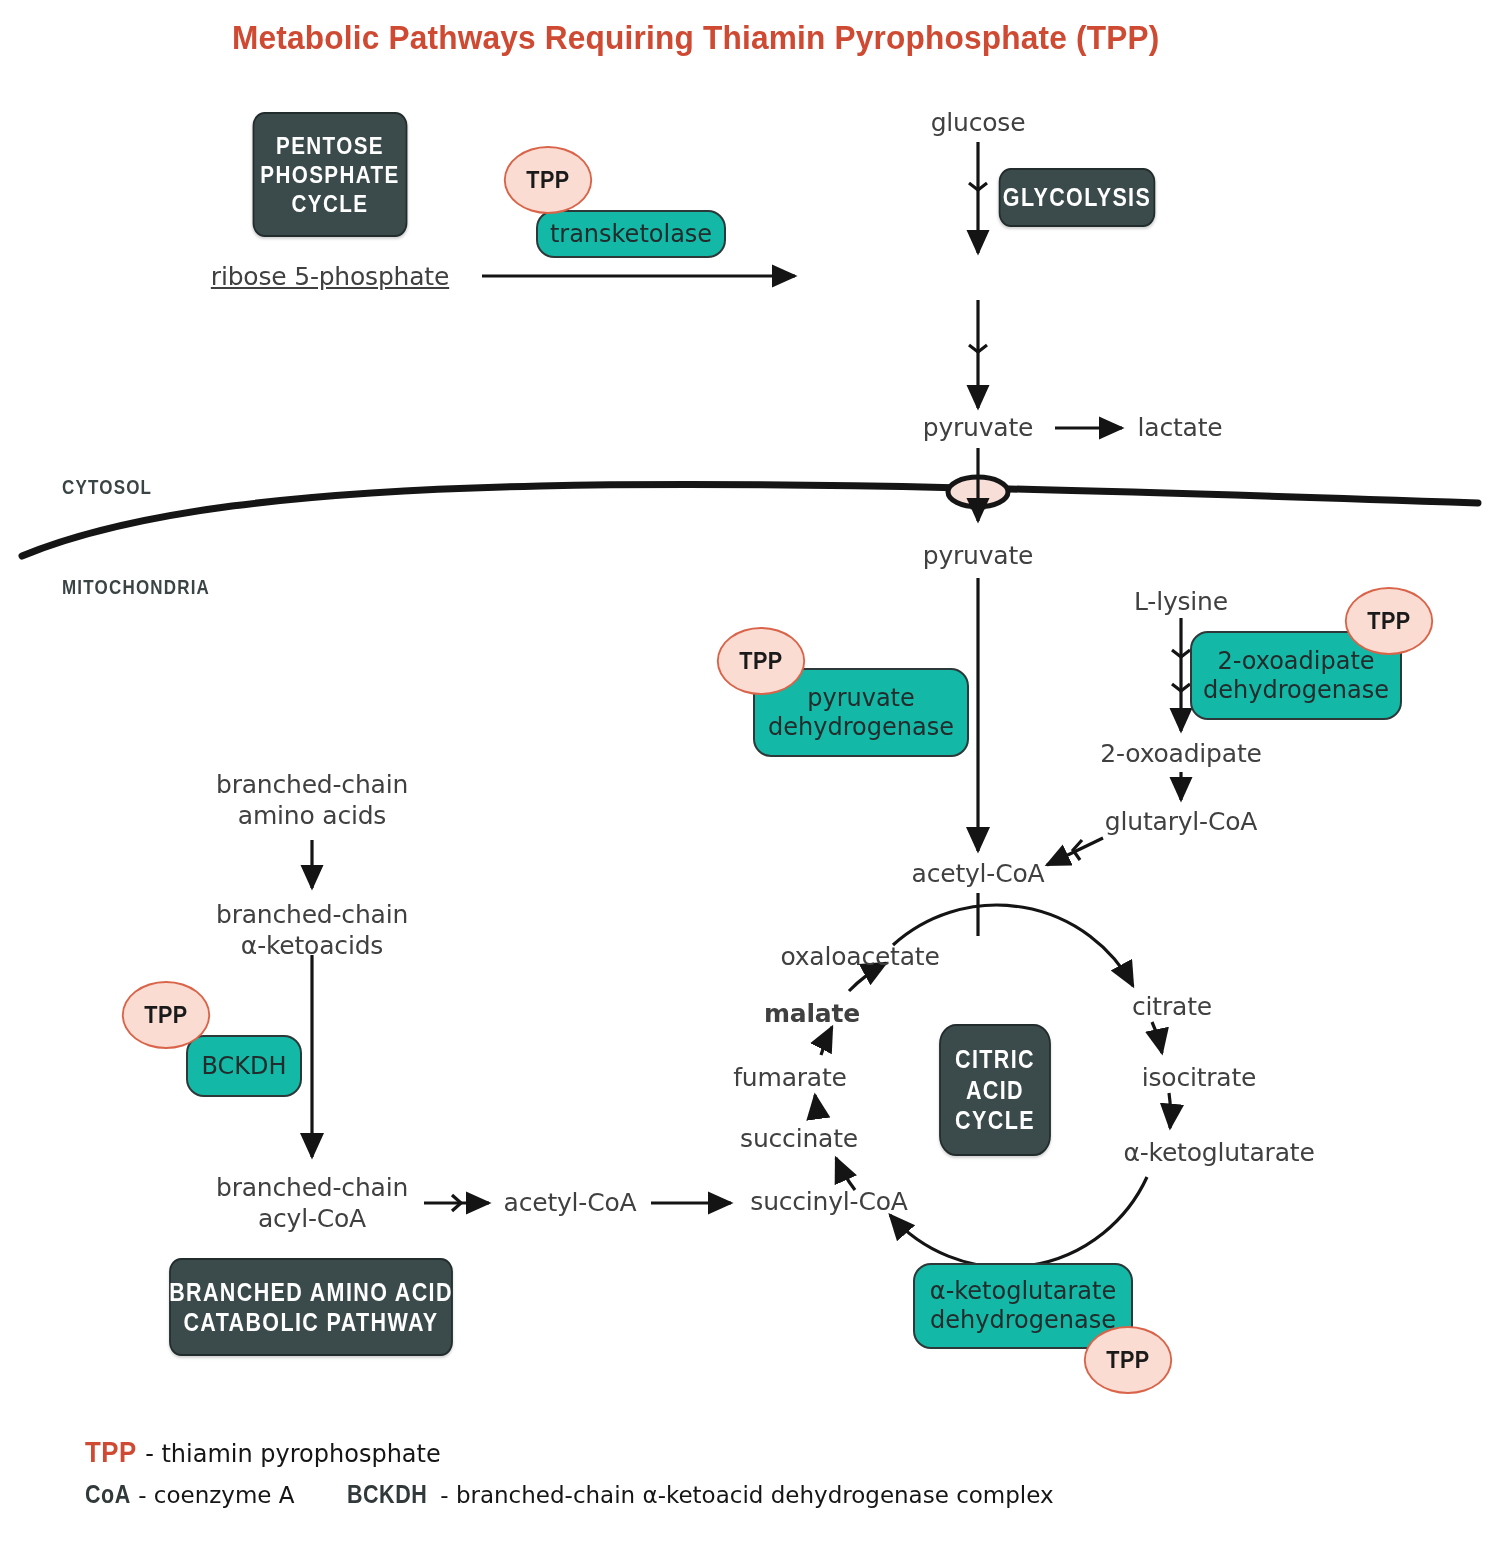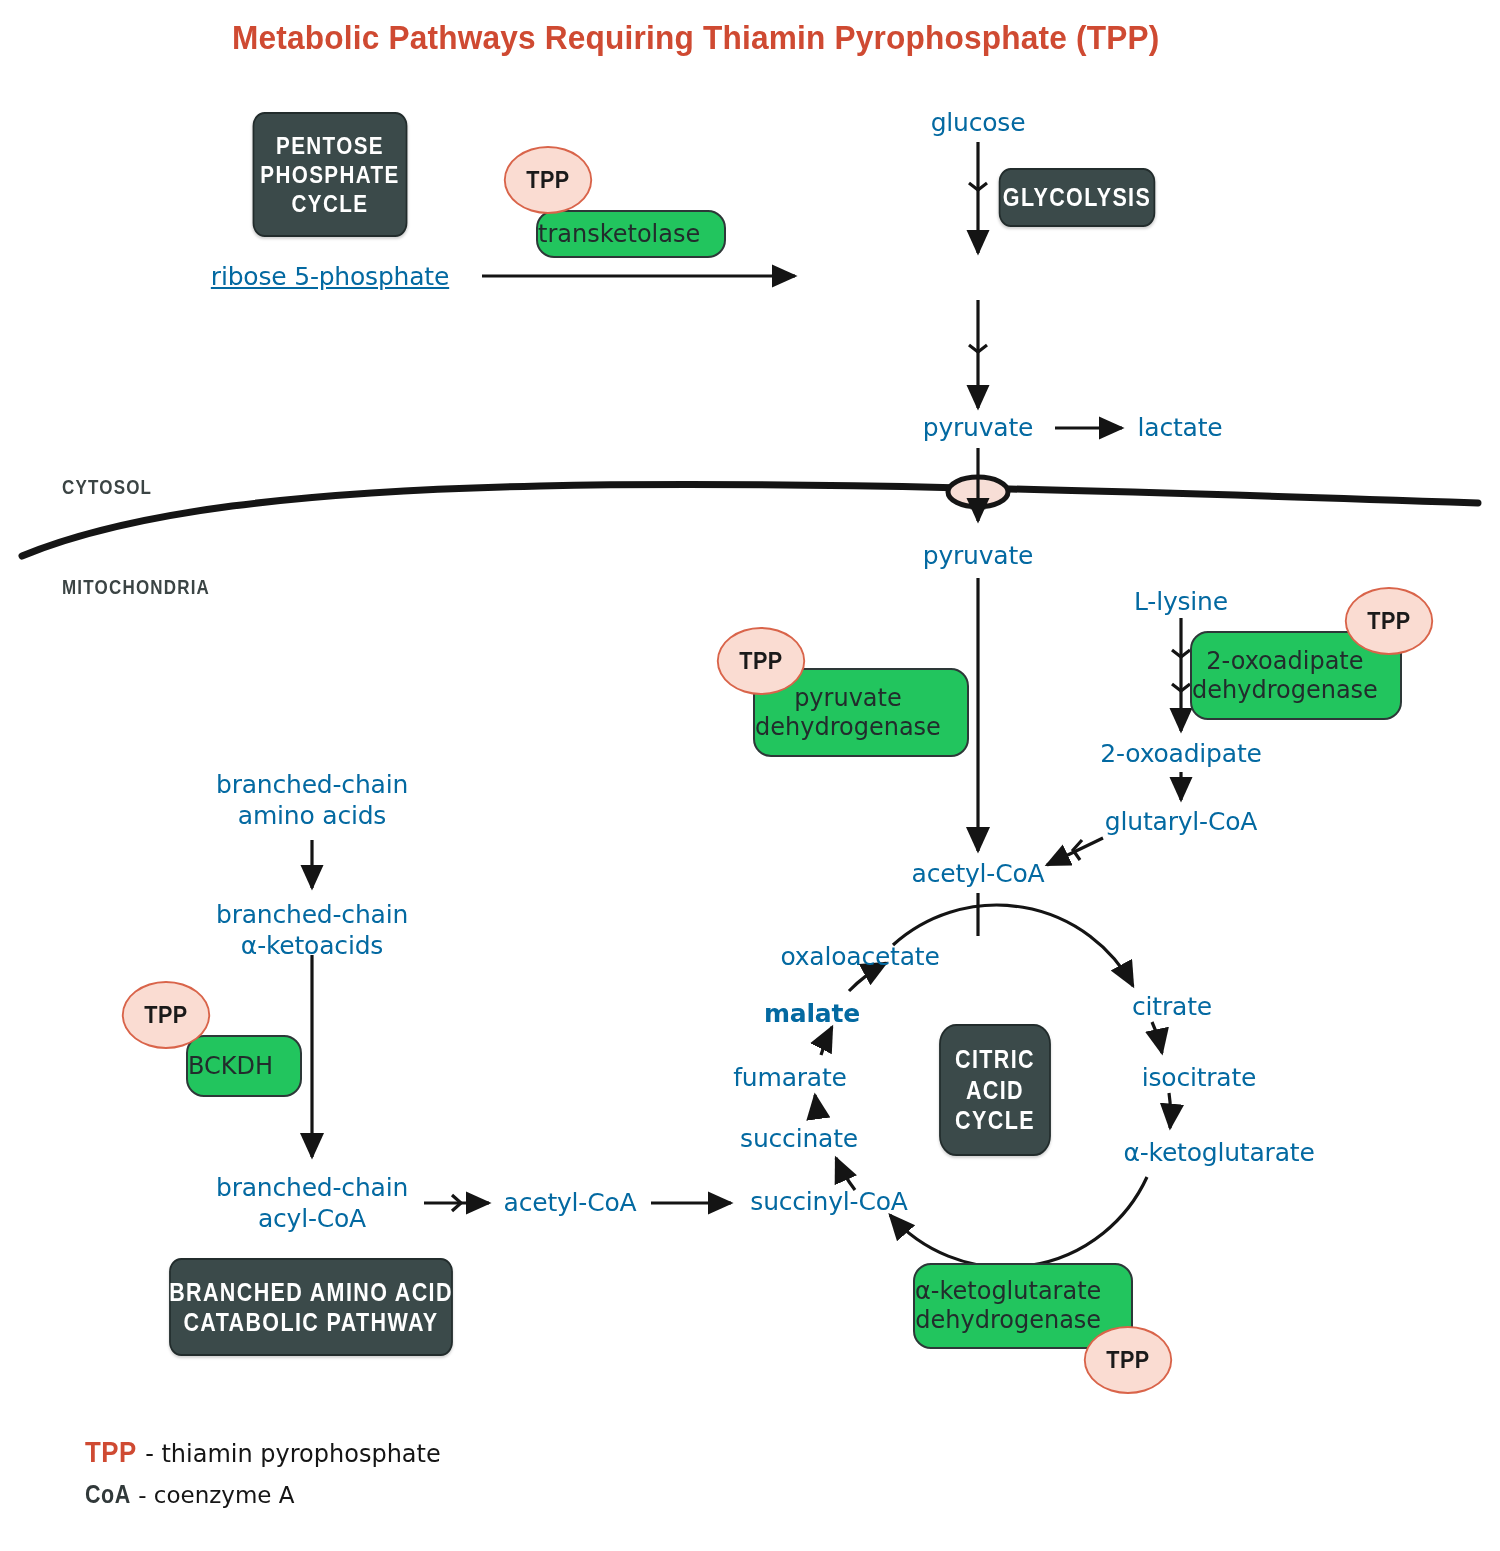--- a/index.html
+++ b/index.html
@@ -9,21 +9,21 @@
     color:#1a1a1a;
   }
   #stage{position:absolute;inset:0;width:1500px;height:1551px;}
 
   
   .metab{
     position:absolute;
     font-family:"DejaVu Sans", sans-serif;
     font-size:25px;
     line-height:30px;
-    color:#0369a1;
+    color:#404040;
     text-align:center;
     white-space:pre;
     transform:translate(-50%,-50%);
     letter-spacing:-0.2px;
   }
   .metab.two{line-height:31px;}
 
   
   .darkbox{
     position:absolute;
@@ -38,29 +38,29 @@
     display:flex;align-items:center;justify-content:center;
     transform:scaleX(0.86);
     box-sizing:border-box;
     box-shadow:0 2px 3px rgba(0,0,0,0.18);
   }
   .darkbox span{display:block;white-space:pre;line-height:1.22;}
 
   
   .enzbox{
     position:absolute;
-    background:#22c55e;
+    background:#14b8a6;
     border:2.5px solid #2d3838;
     border-radius:18px;
     color:#222c2c;
     font-family:"DejaVu Sans", sans-serif;
     font-size:24px;
     line-height:29px;
     text-align:center;
-    display:flex;align-items:center;
+    display:flex;align-items:center;justify-content:center;
     box-sizing:border-box;
     white-space:pre;
   }
 
   
   .tpp{
     position:absolute;
     background:#fadcd2;
     border:2.5px solid #d9644a;
     border-radius:50%;
@@ -298,14 +298,17 @@
   <div class="metab" style="left:1219px;top:1153px;">α-ketoglutarate</div>
 
   <div class="legrow" id="legend-tpp" style="left:85px;top:1435px;">
     <span class="abbr red">TPP</span><span class="legtext">- thiamin pyrophosphate</span>
   </div>
 
   <div class="legrow" id="legend-coa" style="left:85px;top:1480px;">
     <span class="abbr dark">CoA</span><span class="legtext">- coenzyme A</span>
   </div>
 
+  <div class="legrow" id="legend-bckdh" style="left:347px;top:1480px;">
+    <span class="abbr dark">BCKDH</span><span class="legtext">- branched-chain α-ketoacid dehydrogenase complex</span>
+  </div>
 
 </div>
 
 </body></html>

